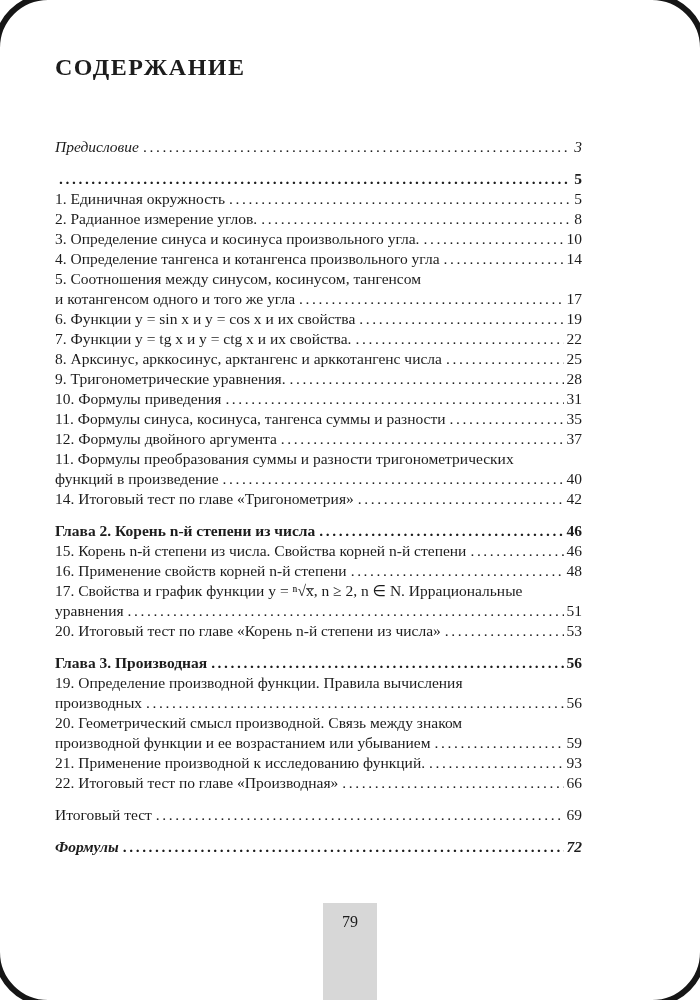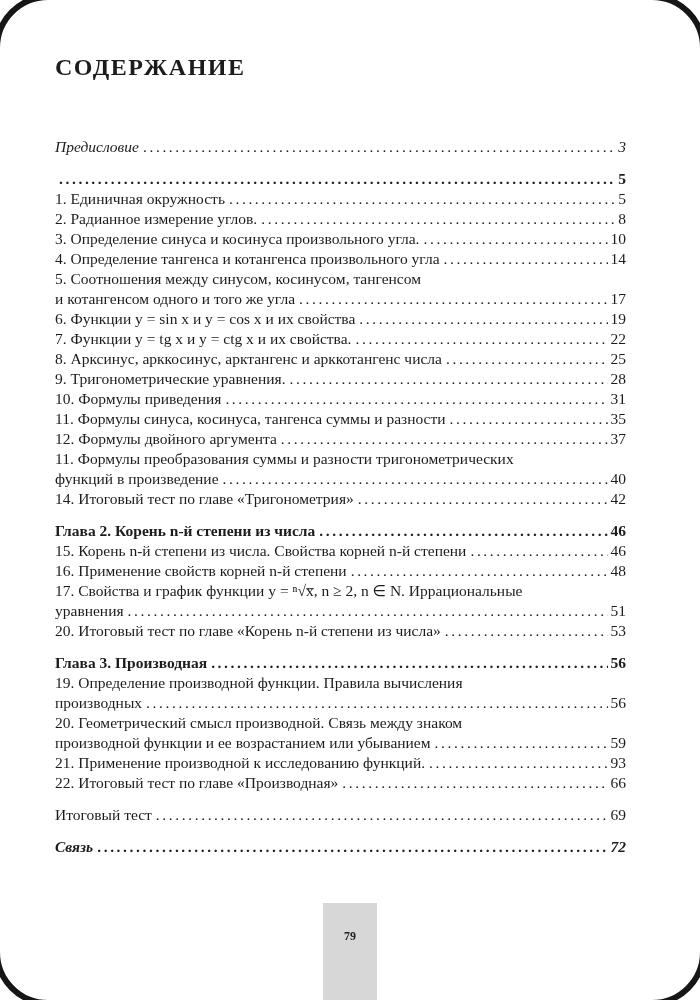--- a/index.html
+++ b/index.html
@@ -6,21 +6,21 @@
   body {
     width: 700px; height: 1000px;
     background: #ffffff;
     position: relative;
     overflow: hidden;
     font-family: "Liberation Serif", serif;
     color: #1c1c1c;
   }
   .page {
     position: absolute; inset: 0;
-    padding: 54px 74px 0 55px;
+    padding: 54px 118px 0 55px;
     box-sizing: border-box;
   }
   
   .page-border {
     position: absolute; inset: -6px;
     border: 6px solid #161616;
     border-radius: 54px;
     pointer-events: none;
     z-index: 1;
   }
@@ -55,21 +55,21 @@
     transform: translateX(-50%);
     width: 54px; height: 97px;
     background: #d7d7d7;
     display: flex;
     justify-content: center;
     align-items: flex-start;
     padding-top: 10px;
     box-sizing: border-box;
     z-index: 3;
   }
-  .pgnum { font-size: 12px; font-weight: bold; margin-top: 16px; }
+  .pgnum { font-size: 16px; font-weight: normal; }
 </style>
 </head>
 <body>
 
 <div class="page">
   <div class="page-border"></div>
   <h1 class="title">СОДЕРЖАНИЕ</h1>
   <div class="toc">
       <div class="line italic">
     <span class="txt">Предисловие</span>
@@ -219,21 +219,21 @@
     <span class="txt">22. Итоговый тест по главе «Производная»</span>
     <span class="dots"></span>
     <span class="pg">66</span>
   </div>
       <div class="line normal gap">
     <span class="txt">Итоговый тест</span>
     <span class="dots"></span>
     <span class="pg">69</span>
   </div>
       <div class="line bold-italic gap">
-    <span class="txt">Связь</span>
+    <span class="txt">Формулы</span>
     <span class="dots"></span>
     <span class="pg">72</span>
   </div>
     </div>
   <div class="footer-strip">
     <span class="pgnum">79</span>
   </div>
 </div>
 
 </body></html>

